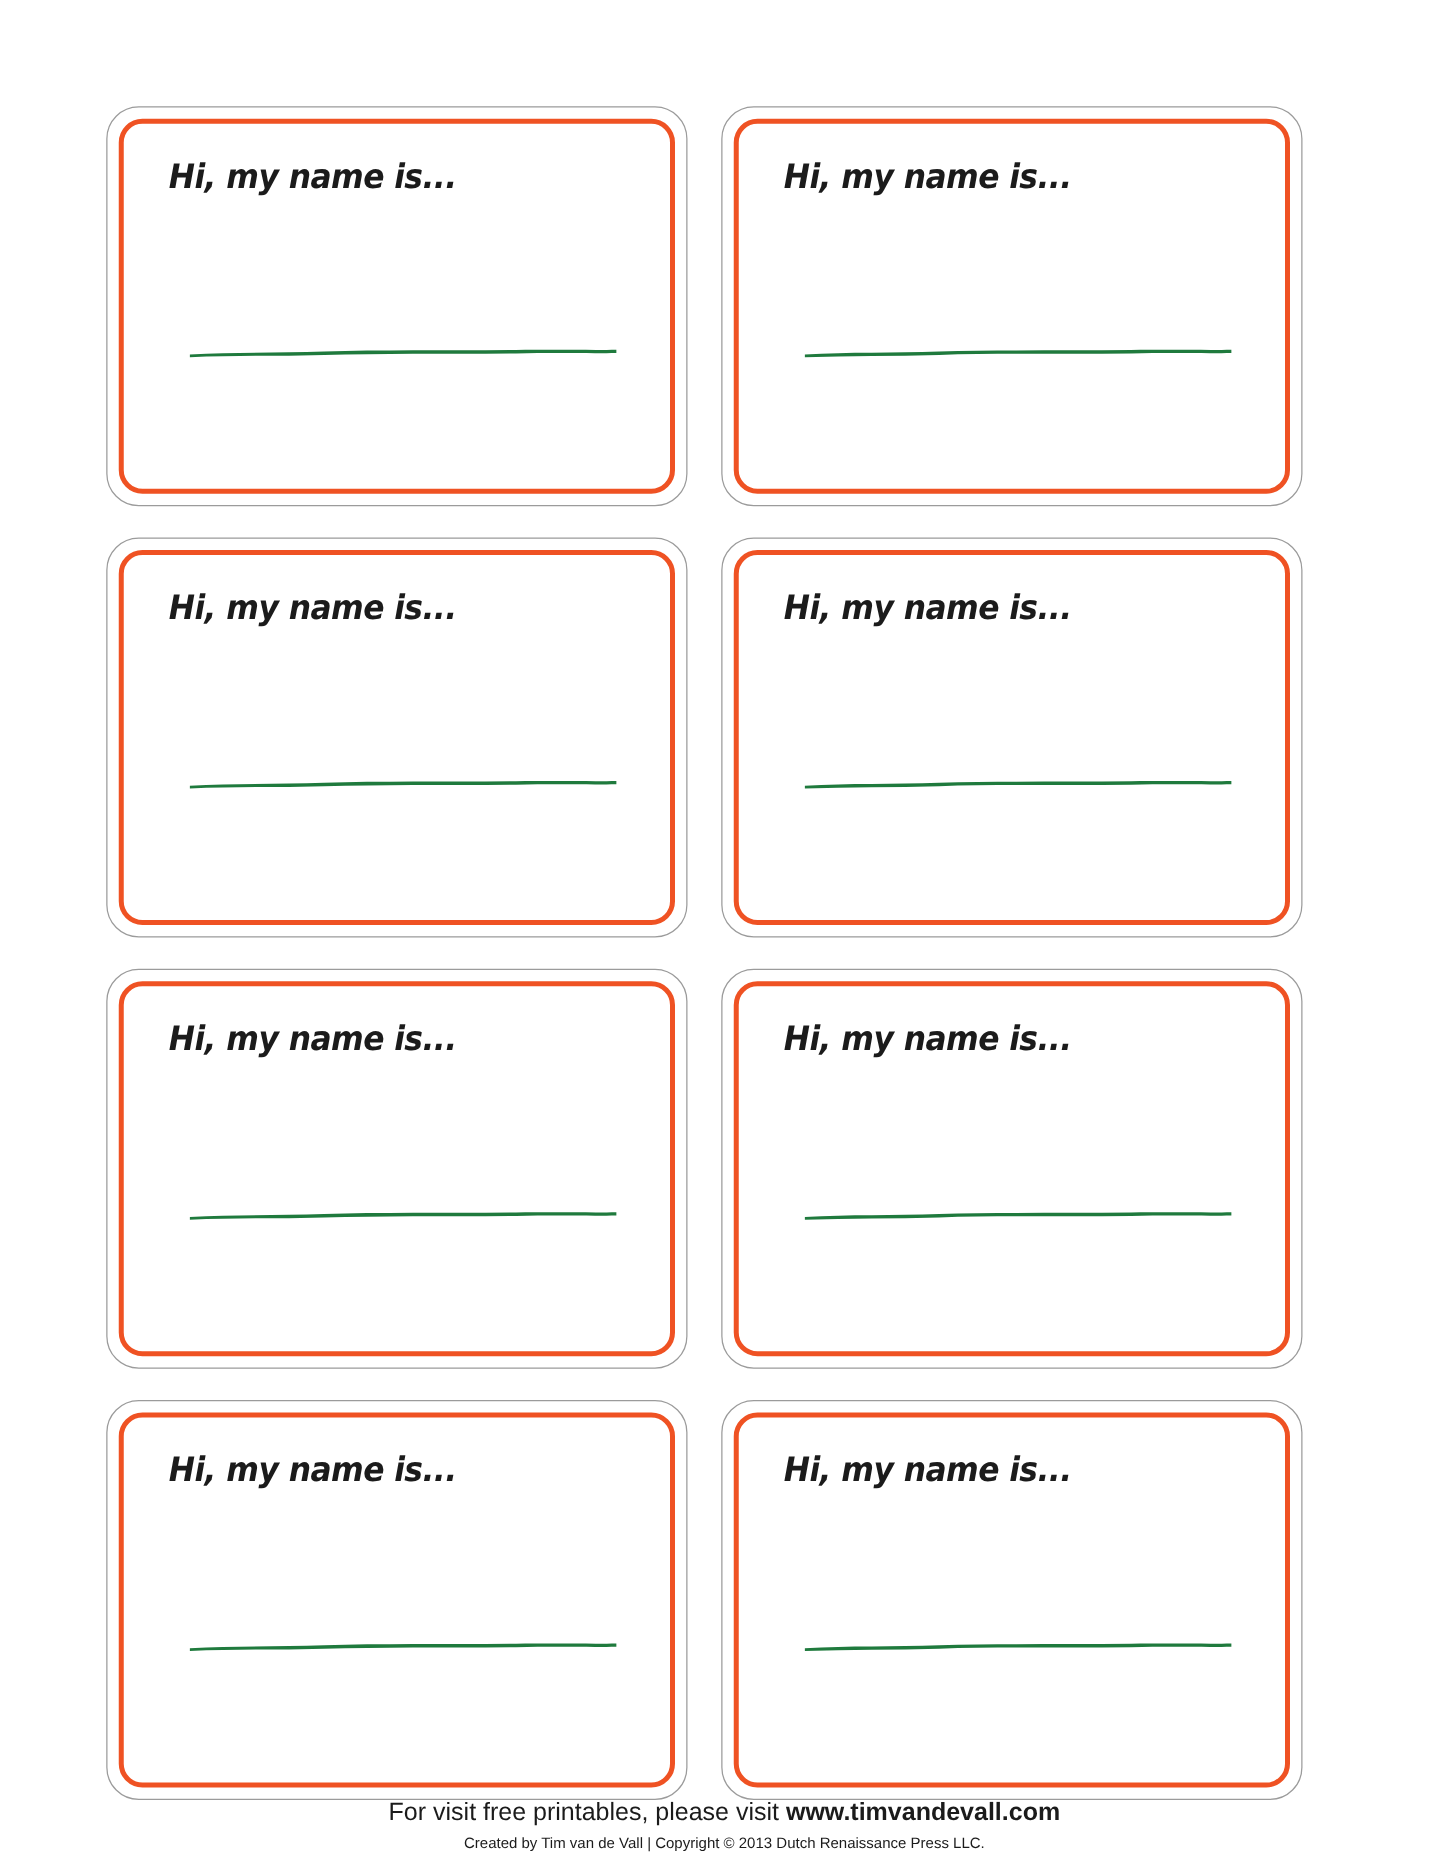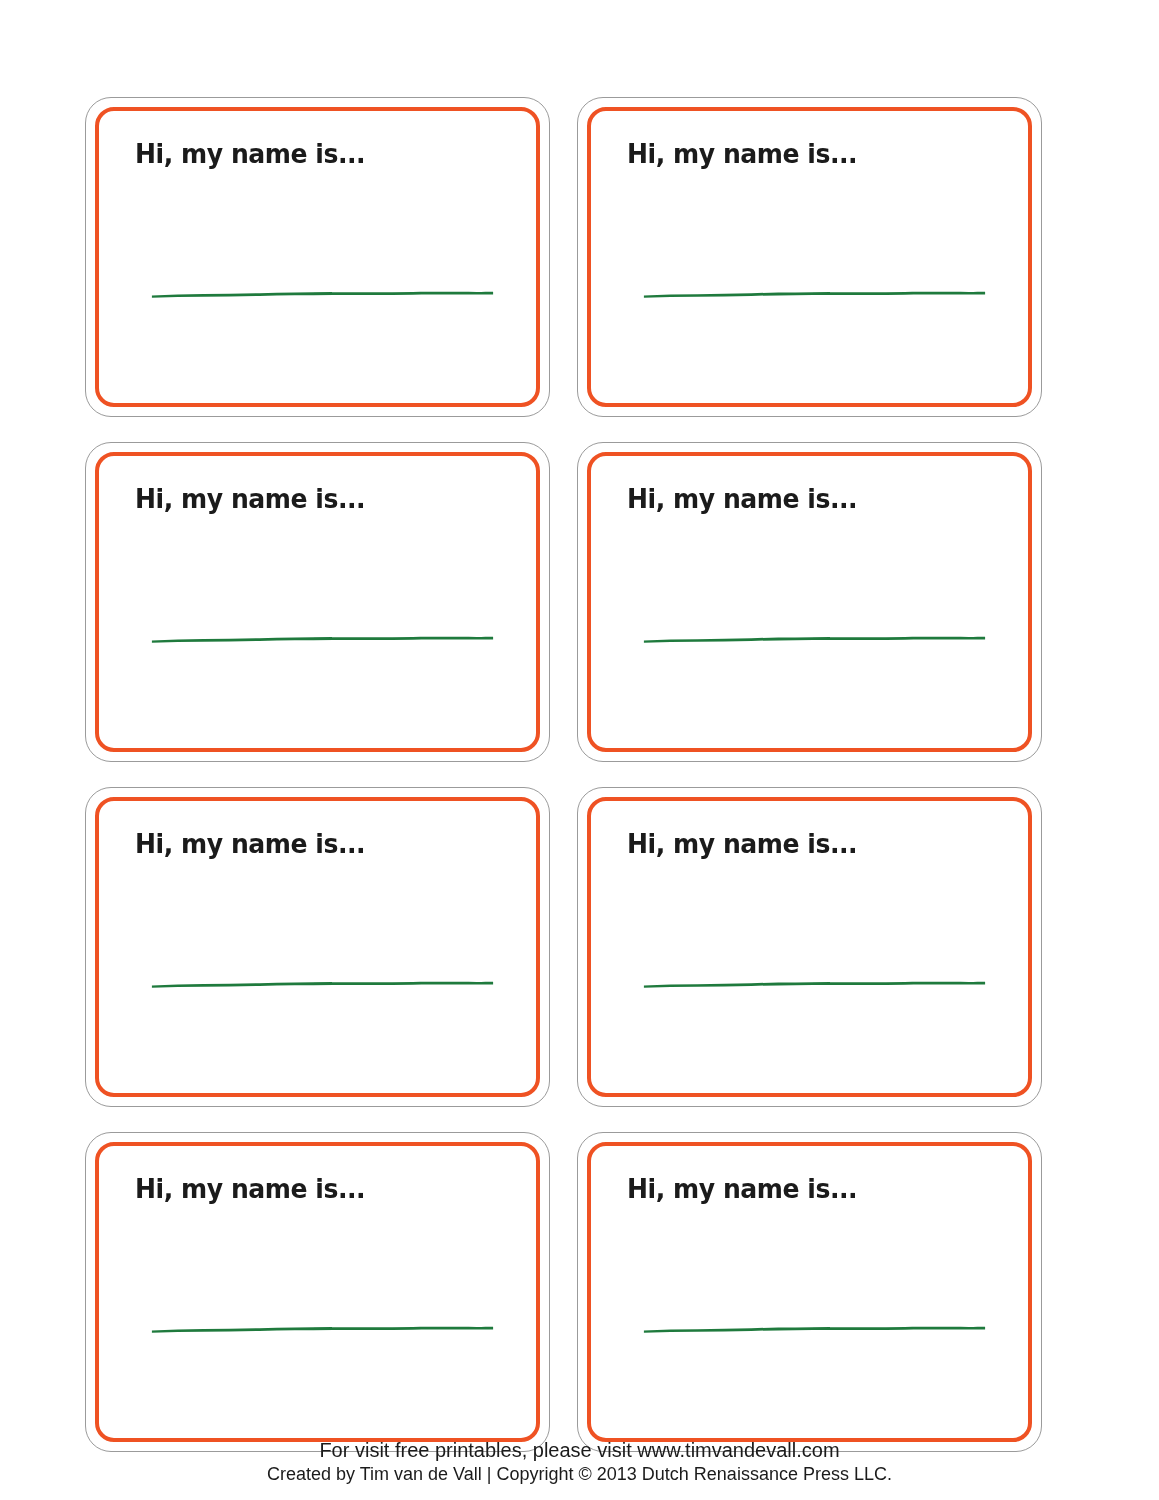--- a/index.html
+++ b/index.html
@@ -32,22 +32,23 @@
     flex-wrap: wrap;
     gap: 0px;
   }
 
   .tag-cell {
     width: 492px;
     height: 345px;
     box-sizing: border-box;
     padding: 0 0 0 0;
     display: flex;
-    align-items: flex-end;
+    align-items: center;
     justify-content: flex-start;
+    font-style: italic;
   }
 
   .tag {
     position: relative;
     width: 465px;
     height: 320px;
     box-sizing: border-box;
     background: #ffffff;
     border: 1px solid #9b9b9b;
     border-radius: 26px;
@@ -99,24 +100,24 @@
     right: 0;
     bottom: 14px;
     text-align: center;
     color: #1b1b1b;
   }
   .footer-line1 {
     font-size: 20px;
     line-height: 26px;
   }
   .footer-line1 .site {
-    font-weight: normal;
+    font-weight: bold;
   }
   .footer-line2 {
-    font-size: 18px;
+    font-size: 12px;
     line-height: 23px;
   }
 </style>
 </head>
 <body>
 
 <div class="sheet">
 
   <div class="grid">
 

